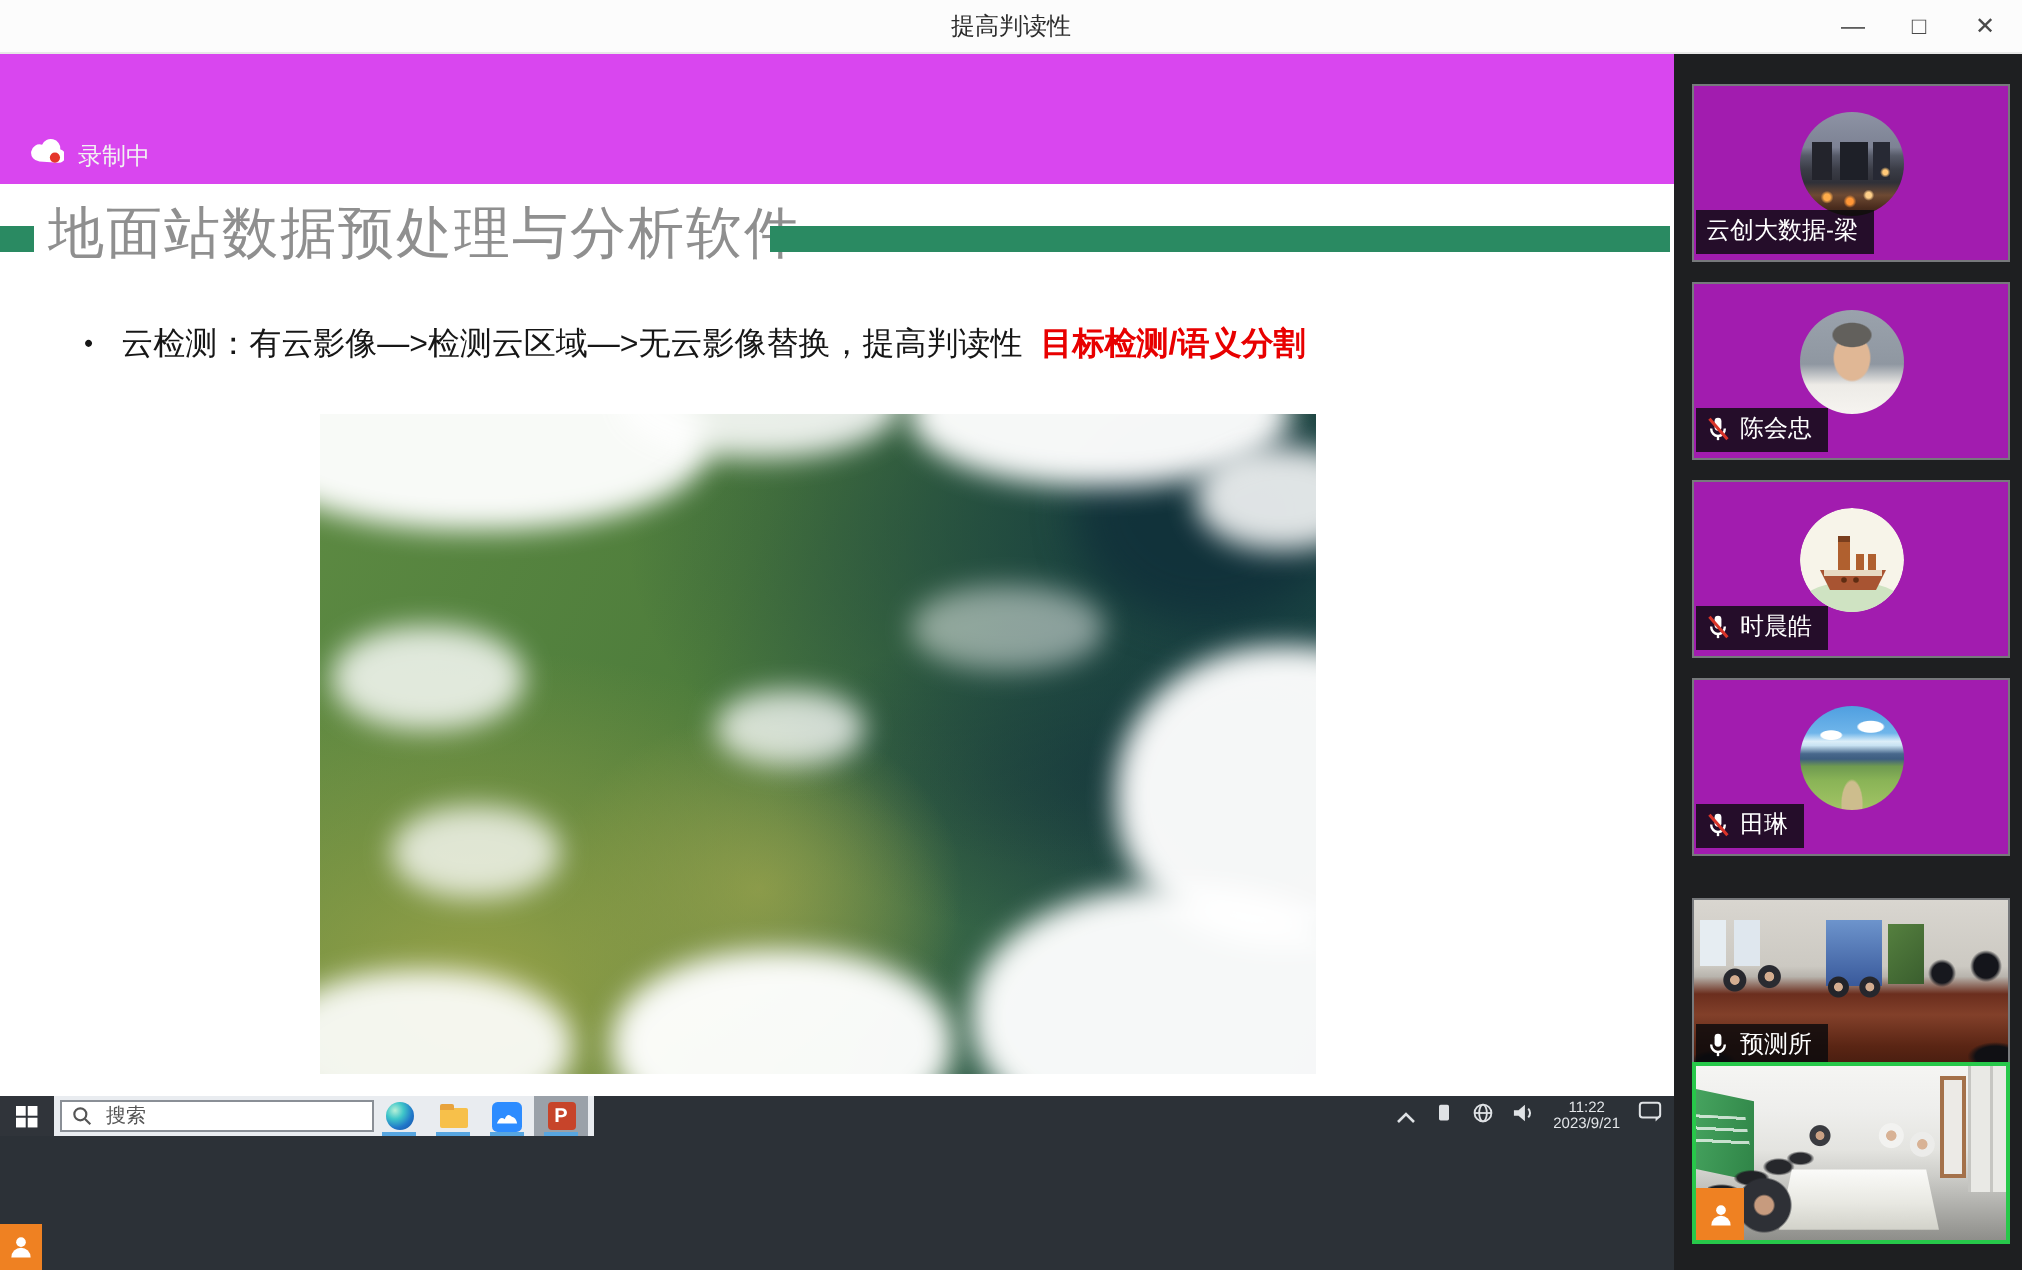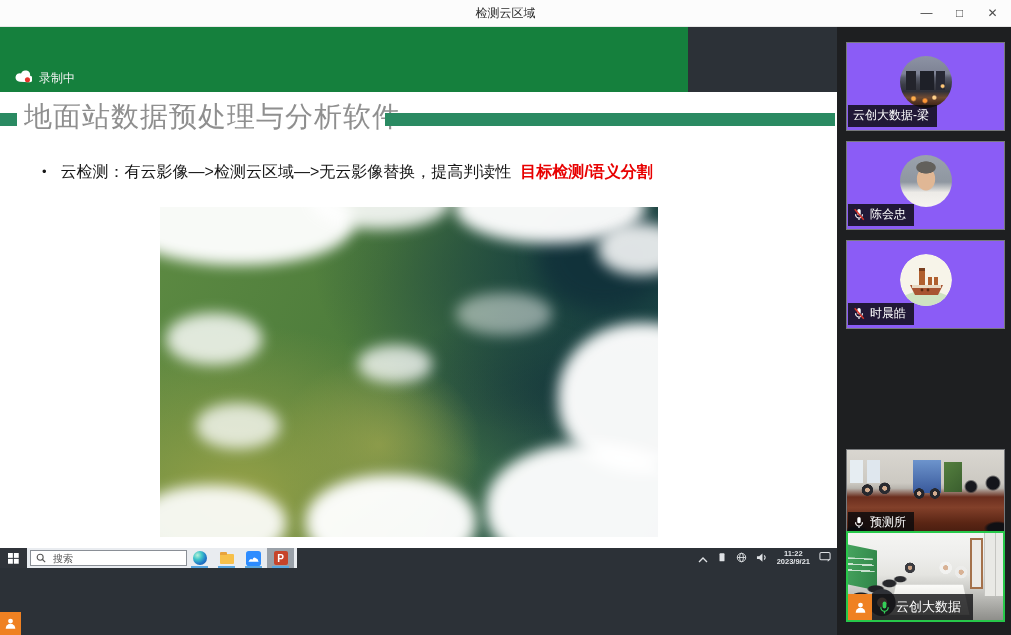--- a/index.html
+++ b/index.html
@@ -8,21 +8,21 @@
     font-family:"Liberation Sans","DejaVu Sans",sans-serif;
     background:#1e1f21;
   }
   
   .titlebar{position:absolute;left:0;top:0;width:1011px;height:27px;background:#fcfcfc;border-bottom:1px solid #e8e8e8;box-sizing:border-box;}
   .titlebar-title{position:absolute;left:0;right:0;top:0;height:27px;line-height:27px;text-align:center;font-size:12px;color:#2b2b2b;}
   .win-controls{position:absolute;right:2px;top:0;height:27px;display:flex;}
   .win-btn{width:33px;height:27px;line-height:27px;text-align:center;font-size:12px;color:#4a4a4a;}
   
   .share{position:absolute;left:0;top:27px;width:837px;height:608px;background:#2c3137;}
-  .share-header{position:absolute;left:0;top:0;width:688px;height:65px;background:#15803d;}
+  .share-header{position:absolute;left:0;top:0;width:837px;height:65px;background:#d946ef;}
   .rec{position:absolute;left:15px;bottom:5px;display:flex;align-items:center;gap:7px;}
   .rec-label{color:#f2f2f2;font-size:12px;}
   
   .slide{position:absolute;left:0;top:65px;width:837px;height:456px;background:#ffffff;}
   .green-square{position:absolute;left:0;top:21px;width:17px;height:13px;background:#2a8a62;}
   .slide-title{position:absolute;left:24px;top:6px;font-size:28px;color:#8f8f8f;letter-spacing:1px;white-space:nowrap;}
   .green-bar{position:absolute;left:385px;right:2px;top:21px;height:13px;background:#2a8a62;}
   .bullet-line{position:absolute;left:42px;top:70px;font-size:16px;color:#161616;white-space:nowrap;text-align:right;}
   .bullet-marker{font-size:13px;margin-right:14px;vertical-align:1px;}
   .bullet-highlight{color:#e80000;font-weight:bold;margin-left:9px;}
@@ -59,29 +59,29 @@
   .tb-search input{border:none;outline:none;background:transparent;font-size:10px;width:110px;color:#333;font-family:inherit;}
   .tb-search input::placeholder{color:#555;}
   .tb-apps{position:absolute;left:186px;top:0;height:20px;display:flex;}
   .tb-app{width:27px;height:20px;position:relative;display:flex;align-items:center;justify-content:center;}
   .tb-app.active{background:#9aa1a9;}
   .tb-underline{position:absolute;bottom:0;left:5px;right:5px;height:2px;background:#58a6e0;}
   .edge-ball{width:14px;height:14px;border-radius:50%;background:radial-gradient(circle at 32% 30%,#b8f0d8 0%,#3fc6c9 32%,#2177c9 64%,#174f9e 100%);}
   .folder{width:14px;height:10px;background:#f7c04a;border-radius:1px;position:relative;margin-top:2px;}
   .folder:before{content:"";position:absolute;left:0;top:-2px;width:7px;height:3px;background:#e8a33d;border-radius:1px 1px 0 0;}
   .ppt-icon{width:14px;height:14px;background:#c7442a;border-radius:2px;color:#fff;font-size:10px;font-weight:bold;display:flex;align-items:center;justify-content:center;}
-  .tray{position:absolute;right:6px;top:0;height:20px;display:flex;align-items:center;gap:9px;font-weight:bold;}
+  .tray{position:absolute;right:6px;top:0;height:20px;display:flex;align-items:center;gap:9px;}
   .tray-clock{display:flex;flex-direction:column;align-items:center;justify-content:center;color:#e3e6e9;font-size:7.5px;line-height:8.5px;}
   
   .share-banner{position:absolute;left:0;bottom:0;height:23px;display:flex;}
   .badge-orange{width:21px;height:23px;background:#ef8122;display:flex;align-items:center;justify-content:center;}
   .banner-chip{background:#17181b;display:flex;align-items:center;gap:6px;padding:0 12px 0 7px;color:#fff;font-size:13px;border-top-right-radius:3px;}
   
   .sidebar{position:absolute;left:837px;top:27px;width:174px;height:608px;background:#1e1f21;}
-  .tile{position:absolute;left:9px;width:159px;height:89px;background:#8b5cf6;border:1px solid #77797c;box-sizing:border-box;overflow:hidden;}
+  .tile{position:absolute;left:9px;width:159px;height:89px;background:#a21caf;border:1px solid #77797c;box-sizing:border-box;overflow:hidden;}
   .tile.active{border:2px solid #27c84a;height:91px;}
   .t1{top:15px;}.t2{top:114px;}.t3{top:213px;}.t4{top:312px;}.t5{top:408px;margin-top:14px;}.t6{top:504px;}
   .avatar{position:absolute;left:50%;top:13px;transform:translateX(-50%);width:52px;height:52px;border-radius:50%;overflow:hidden;}
   .chip{position:absolute;left:1px;bottom:3px;background:rgba(10,10,12,.82);color:#fff;font-size:12px;padding:2px 8px 3px 5px;display:flex;align-items:center;gap:5px;white-space:nowrap;}
   .tile.active .chip{left:24px;bottom:0;height:26px;padding:0 12px 0 6px;font-size:13px;background:rgba(18,18,20,.8);}
   .tile .badge-orange{position:absolute;left:0;bottom:0;width:24px;height:26px;}
   
   .a1{background:linear-gradient(180deg,#8d93a4 0%,#7d8294 34%,#565a68 42%,#3b3d47 55%,#2f3038 68%,#6e4a33 80%,#4a2c1d 92%,#33201a 100%);}
   .a1-buildings{position:absolute;left:12%;top:28%;width:76%;height:38%;
     background:linear-gradient(90deg,#23242c 0 26%,rgba(0,0,0,0) 26% 36%,#1e2028 36% 72%,rgba(0,0,0,0) 72% 78%,#272934 78% 100%);}
@@ -129,21 +129,21 @@
   .s6-people{position:absolute;inset:0;background:
     radial-gradient(circle at 63% 40%,#d8b295 2.4px,#f2f2f0 2.8px 6px,rgba(0,0,0,0) 6.5px),
     radial-gradient(circle at 73% 45%,#d8b295 2.4px,#ececea 2.8px 6px,rgba(0,0,0,0) 6.5px),
     radial-gradient(circle at 40% 40%,#caa184 2px,#3a3b40 2.4px 5px,rgba(0,0,0,0) 5.5px),
     radial-gradient(circle at 22% 80%,#c79b7e 4.5px,#2e3036 5.5px 13px,rgba(0,0,0,0) 14px);}
 </style>
 </head>
 <body>
 
 <div class="titlebar">
-  <div class="titlebar-title">检测云区域</div>
+  <div class="titlebar-title">提高判读性</div>
   <div class="win-controls">
     <div class="win-btn">—</div>
     <div class="win-btn">□</div>
     <div class="win-btn">✕</div>
   </div>
 </div>
 
 <div class="share">
 
   <div class="share-header">
@@ -302,20 +302,32 @@
       <svg width="12" height="13" viewBox="0 0 14 15">
           <rect x="5" y="1" width="4" height="7.5" rx="2" fill="#fff"></rect>
           <path d="M3 7.2 a4 4.4 0 0 0 8 0" fill="none" stroke="#fff" stroke-width="1.4"></path>
           <line x1="7" y1="12" x2="7" y2="14" stroke="#fff" stroke-width="1.4"></line>
           <line x1="2" y1="1.5" x2="12.5" y2="13.5" stroke="#d9342a" stroke-width="1.8"></line>
         </svg>
       <span>时晨皓</span>
     </div>
   </div>
 
+  <div class="tile t4">
+    <div class="avatar a4"></div>
+    <div class="chip">
+      <svg width="12" height="13" viewBox="0 0 14 15">
+          <rect x="5" y="1" width="4" height="7.5" rx="2" fill="#fff"></rect>
+          <path d="M3 7.2 a4 4.4 0 0 0 8 0" fill="none" stroke="#fff" stroke-width="1.4"></path>
+          <line x1="7" y1="12" x2="7" y2="14" stroke="#fff" stroke-width="1.4"></line>
+          <line x1="2" y1="1.5" x2="12.5" y2="13.5" stroke="#d9342a" stroke-width="1.8"></line>
+        </svg>
+      <span>田琳</span>
+    </div>
+  </div>
 
   <div class="tile t5">
     <div class="scene s5">
       <div class="s5-window"></div>
       <div class="s5-banner"></div>
       <div class="s5-map"></div>
       <div class="s5-people"></div>
     </div>
     <div class="chip">
       <svg width="12" height="13" viewBox="0 0 14 15">
@@ -337,23 +349,15 @@
       <div class="s6-chairs"></div>
       <div class="s6-table"></div>
       <div class="s6-people"></div>
     </div>
     <div class="badge-orange">
       <svg width="13" height="13" viewBox="0 0 14 14">
           <circle cx="7" cy="4.4" r="2.6" fill="#fff"></circle>
           <path d="M1.8 12.6 a5.2 5.2 0 0 1 10.4 0 z" fill="#fff"></path>
         </svg>
     </div>
-    <div class="chip">
-      <svg width="13" height="15" viewBox="0 0 14 15">
-          <rect x="5" y="1" width="4" height="7.5" rx="2" fill="#34d058"></rect>
-          <path d="M3 7.2 a4 4.4 0 0 0 8 0" fill="none" stroke="#34d058" stroke-width="1.4"></path>
-          <line x1="7" y1="12" x2="7" y2="14" stroke="#34d058" stroke-width="1.4"></line>
-        </svg>
-      <span>云创大数据</span>
-    </div>
   </div>
 
 </div>
 
 </body></html>

